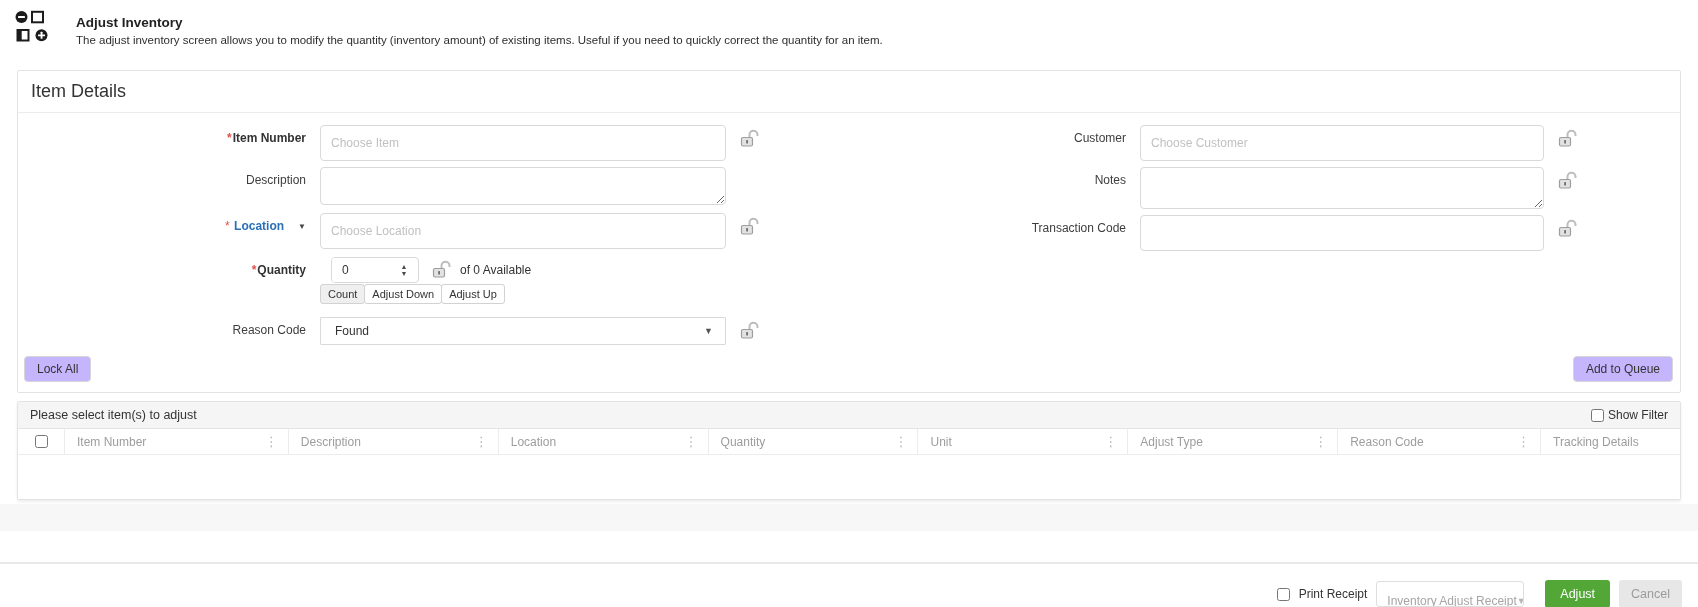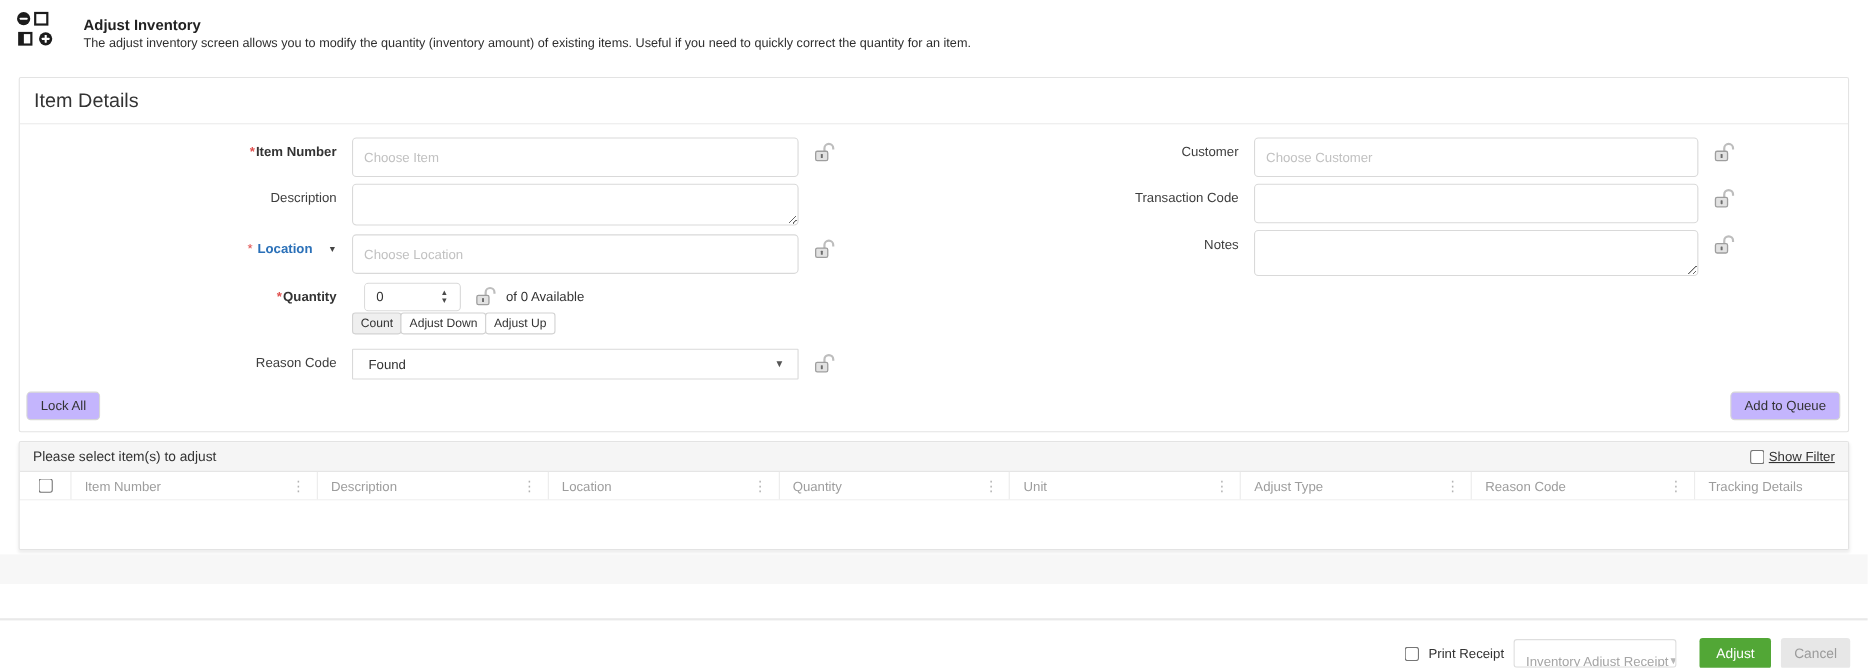--- a/index.html
+++ b/index.html
@@ -83,21 +83,21 @@
     font-family:"Liberation Sans",sans-serif;
   }
 
   
   .panel-table { margin-top:8px; box-shadow:0 2px 3px rgba(0,0,0,.07); }
   .table-titlebar {
     background:#f5f5f5; border-bottom:1px solid #e4e4e4;
     display:flex; justify-content:space-between; align-items:center;
     padding:6px 12px; font-size:12.5px; color:#333;
   }
-  .show-filter { display:flex; align-items:flex-end; gap:4px; font-size:12px; color:#333;text-decoration:underline; }
+  .show-filter { display:flex; align-items:flex-end; gap:4px; font-size:12px; color:#333; }
   .thead-row { display:grid; grid-template-columns:46px 1.6fr 1.5fr 1.5fr 1.5fr 1.5fr 1.5fr 1.45fr 1fr; border-bottom:1px solid #ececec; height:26px; }
   .th-cell {
     display:flex; align-items:center; justify-content:space-between;
     padding:0 8px 0 12px; font-size:12px; color:#9d9d9d;
     border-left:1px solid #ececec; overflow:hidden; white-space:nowrap;
   }
   .th-check { display:flex; align-items:center; justify-content:center; border-left:none; padding:0; }
   .kebab { color:#b3b3b3; font-size:13px; cursor:pointer; padding:0 2px; }
   .tbody-empty { height:44px; background:#fff; }
   input[type=checkbox] { width:13px; height:13px; accent-color:#fff; cursor:pointer; }
@@ -238,34 +238,34 @@
         <span class="lock">
           <svg width="19" height="19" viewBox="0 0 19 19">
               <path d="M9.5 8.5 V5.8 a4 4 0 0 1 8 0 v1.2" fill="none" stroke="#bdbdbd" stroke-width="2"></path>
               <rect x="1.5" y="8.5" width="11" height="8.5" rx="1.5" fill="#e2e2e2" stroke="#9e9e9e" stroke-width="1.2"></rect>
               <rect x="6.2" y="11" width="1.8" height="3.6" rx="0.5" fill="#6e6e6e"></rect>
             </svg>
         </span>
       </div>
 
       <div class="frow">
+        <div class="flabel">Notes</div>
+        <textarea class="ta-notes" style=""></textarea>
+        <span class="lock">
+          <svg width="19" height="19" viewBox="0 0 19 19">
+              <path d="M9.5 8.5 V5.8 a4 4 0 0 1 8 0 v1.2" fill="none" stroke="#bdbdbd" stroke-width="2"></path>
+              <rect x="1.5" y="8.5" width="11" height="8.5" rx="1.5" fill="#e2e2e2" stroke="#9e9e9e" stroke-width="1.2"></rect>
+              <rect x="6.2" y="11" width="1.8" height="3.6" rx="0.5" fill="#6e6e6e"></rect>
+            </svg>
+        </span>
+      </div>
+
+      <div class="frow">
         <div class="flabel">Transaction Code</div>
         <input type="text" class="h24" style="">
-        <span class="lock">
-          <svg width="19" height="19" viewBox="0 0 19 19">
-              <path d="M9.5 8.5 V5.8 a4 4 0 0 1 8 0 v1.2" fill="none" stroke="#bdbdbd" stroke-width="2"></path>
-              <rect x="1.5" y="8.5" width="11" height="8.5" rx="1.5" fill="#e2e2e2" stroke="#9e9e9e" stroke-width="1.2"></rect>
-              <rect x="6.2" y="11" width="1.8" height="3.6" rx="0.5" fill="#6e6e6e"></rect>
-            </svg>
-        </span>
-      </div>
-
-      <div class="frow">
-        <div class="flabel">Notes</div>
-        <textarea class="ta-notes" style=""></textarea>
         <span class="lock">
           <svg width="19" height="19" viewBox="0 0 19 19">
               <path d="M9.5 8.5 V5.8 a4 4 0 0 1 8 0 v1.2" fill="none" stroke="#bdbdbd" stroke-width="2"></path>
               <rect x="1.5" y="8.5" width="11" height="8.5" rx="1.5" fill="#e2e2e2" stroke="#9e9e9e" stroke-width="1.2"></rect>
               <rect x="6.2" y="11" width="1.8" height="3.6" rx="0.5" fill="#6e6e6e"></rect>
             </svg>
         </span>
       </div>
     </div>
   </div>

